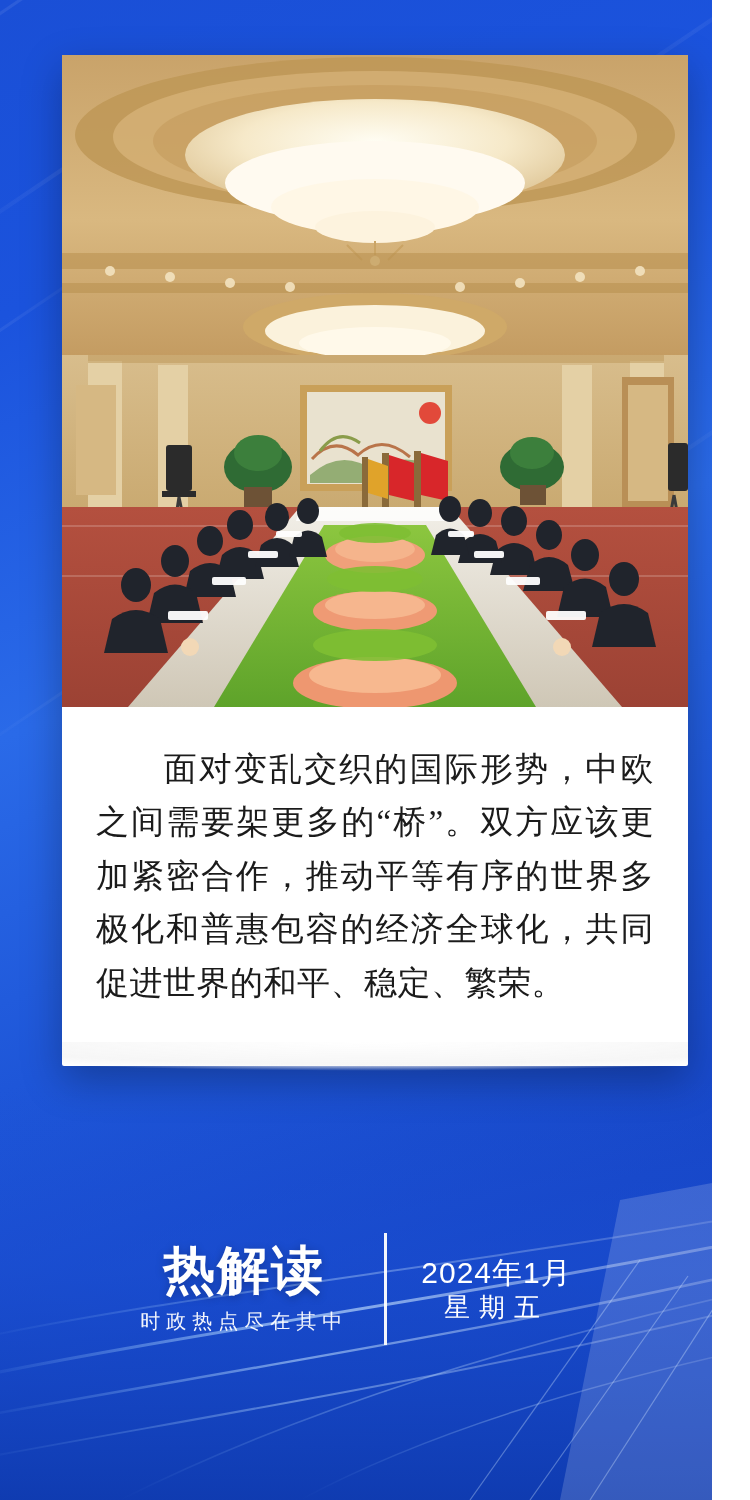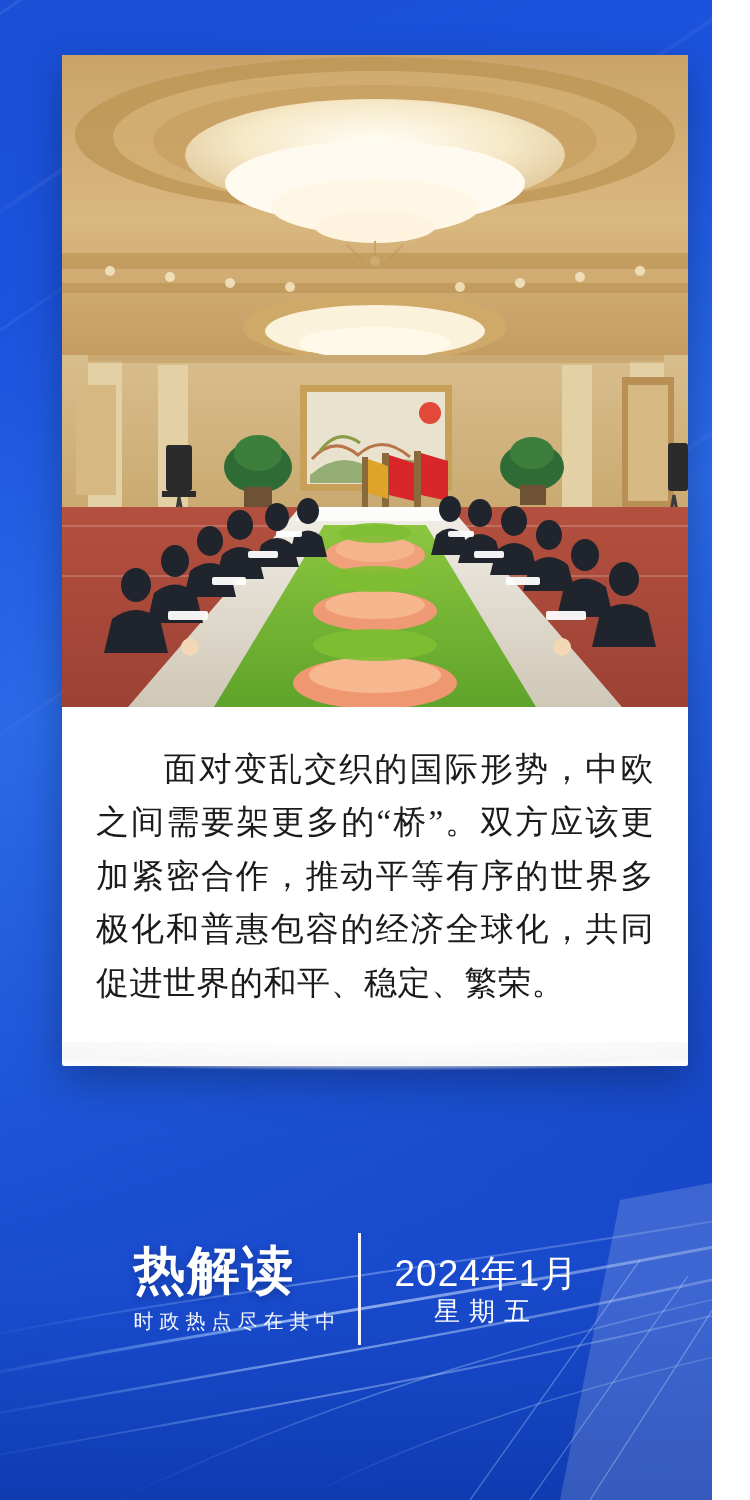--- a/index.html
+++ b/index.html
@@ -72,22 +72,22 @@
   .footer {
     position: absolute;
     left: 0; right: 0; bottom: 155px;
     display: flex;
     align-items: center;
     justify-content: center;
     gap: 0;
     color: #fff;
   }
   .brand {
-    text-align: left;
-    padding-right: 16px;
+    text-align: center;
+    padding-right: 36px;
   }
   .brand-title {
     font-size: 52px;
     font-weight: 700;
     letter-spacing: 2px;
     font-family: "DejaVu Sans", sans-serif;
     line-height: 1;
     text-shadow: 0 2px 8px rgba(0,0,0,.25);
   }
   .brand-sub {
@@ -97,21 +97,21 @@
     opacity: .95;
   }
   .divider {
     width: 3px;
     height: 112px;
     background: #fff;
     opacity: .95;
     margin-right: 34px;
   }
   .datebox { text-align: center; line-height: 1; }
-  .date-ym { font-size: 37px; letter-spacing: 1px; margin-bottom: 6px; }
+  .date-ym { font-size: 30px; letter-spacing: 1px; margin-bottom: 6px; }
   .date-d {
     font-size: 78px; font-weight: 700; letter-spacing: 4px;
     font-family: "DejaVu Sans", sans-serif;
     margin: 4px 0 8px 0;
   }
   .date-w { font-size: 26px; letter-spacing: 9px; }
 </style>
 </head>
 <body>
 

